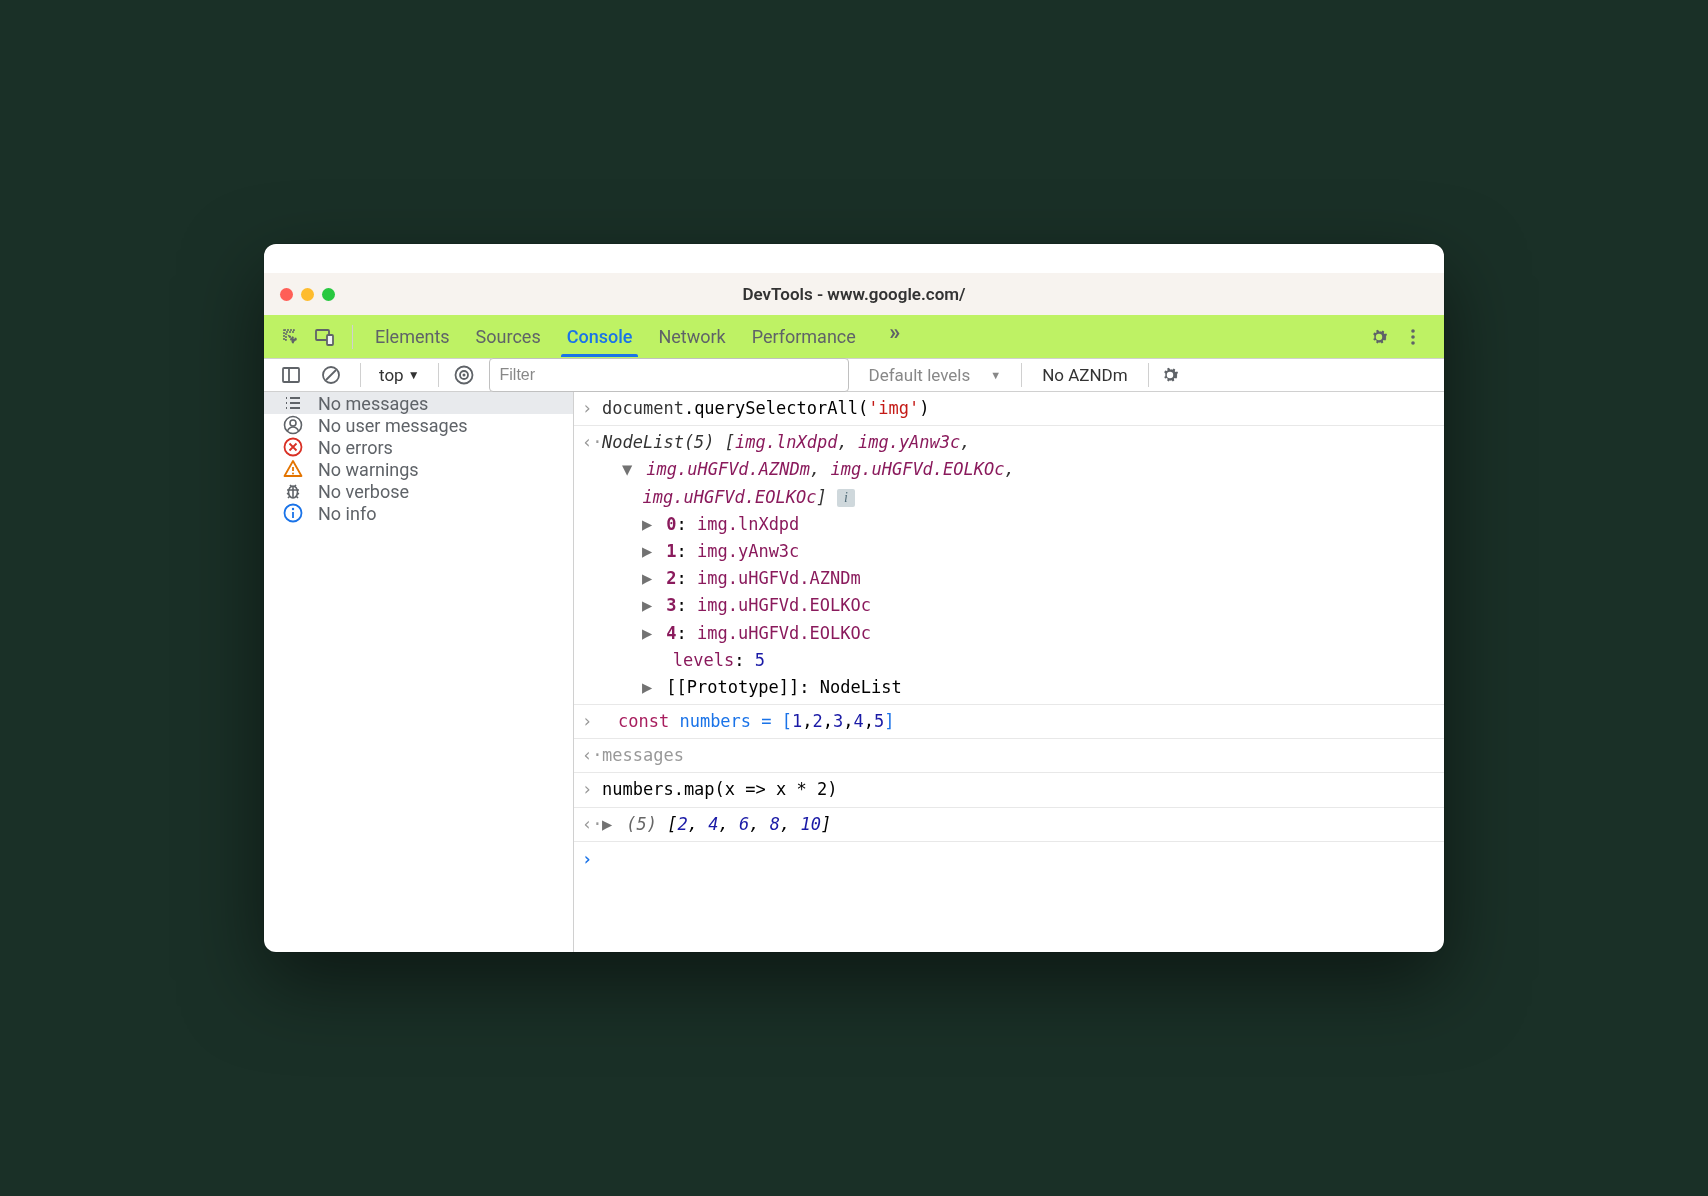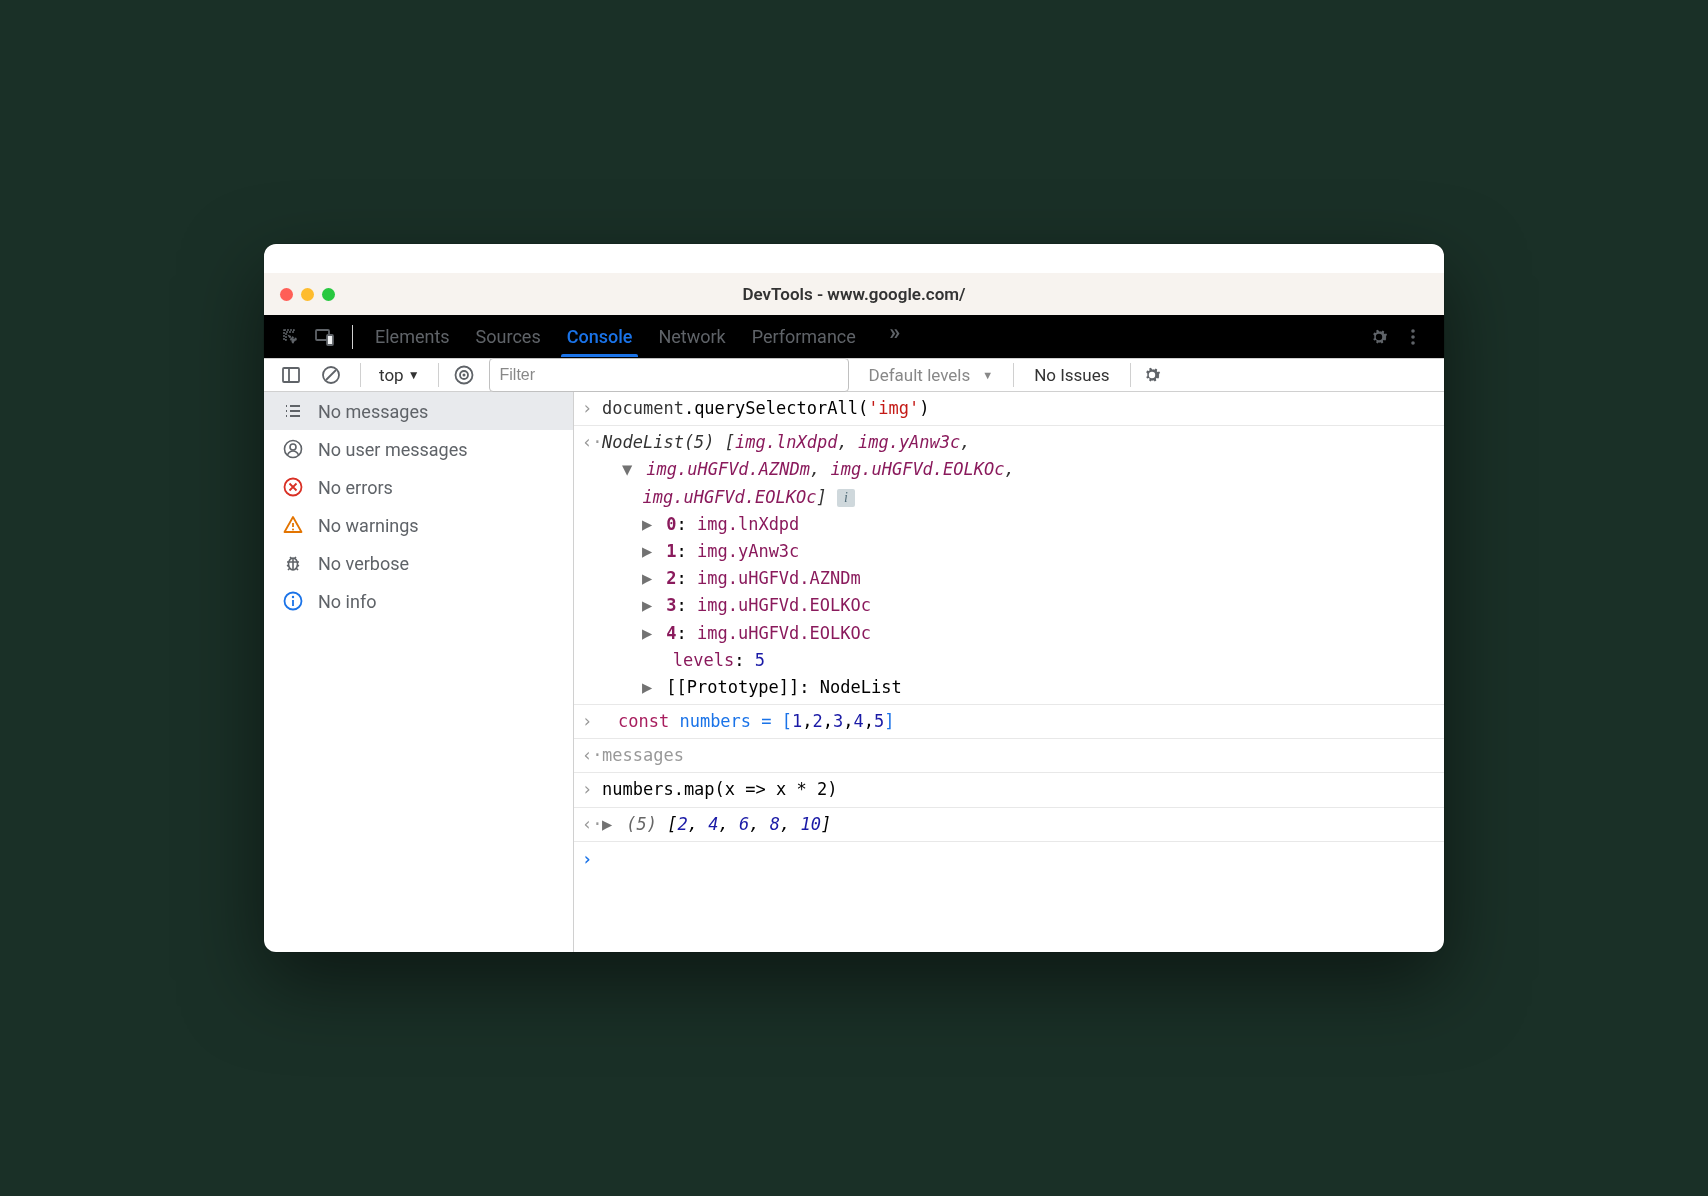--- a/index.html
+++ b/index.html
@@ -35,21 +35,21 @@
 .tl-green { background: #28c840; }
 .window-title {
   position: absolute;
   left: 50%;
   transform: translateX(-50%);
   font-size: 17px;
   font-weight: 600;
   color: #333;
 }
 .main-toolbar {
-  background: #000000;
+  background: #bef264;
   height: 44px;
   display: flex;
   align-items: center;
   border-bottom: 1px solid #d0d0d0;
   padding: 0 12px;
 }
 .tb-icon {
   width: 30px;
   height: 30px;
   display: flex;
@@ -107,35 +107,35 @@
   padding: 16px 10px;
   font-size: 16px;
   color: #333;
 }
 .filter-input::placeholder { color: #888; }
 .levels {
   font-size: 17px;
   color: #888;
   display: flex;
   align-items: center;
-  gap: 12px;
+  gap: 20px;
   padding: 0 14px;
   cursor: pointer;
 }
 .issues { font-size: 17px; color: #333; padding: 0 14px; }
 .content { display: flex; min-height: 560px; }
 .sidebar {
   width: 310px;
   border-right: 1px solid #d0d0d0;
 }
 .sb-item {
   display: flex;
   align-items: center;
   gap: 14px;
-  padding: 8px 18px;
+  padding: 0 18px;
   font-size: 18px;
   color: #5f6368;
   cursor: pointer;
 }
 .sb-item.sel { background: #e8eaed; }
 .sb-icon {
   width: 22px;
   height: 22px;
   display: flex;
   align-items: center;
@@ -270,21 +270,21 @@
           <circle cx="11" cy="11" r="8.5" fill="none" stroke="#5f6368" stroke-width="1.8"></circle>
           <circle cx="11" cy="11" r="1.5" fill="#5f6368"></circle>
         </svg>
     </div>
     <input class="filter-input" placeholder="Filter" style="">
     <div class="levels">
       <span>Default levels</span>
       <span style="font-size:11px">▼</span>
     </div>
     <div style="width:1px;height:24px;background:#d0d0d0"></div>
-    <div class="issues">No Issues</div>
+    <div class="issues">No AZNDm</div>
     <div style="width:1px;height:24px;background:#d0d0d0"></div>
     <div class="tb-icon">
       <svg width="22" height="22" viewBox="0 0 24 24">
           <path fill="#5f6368" d="M19.4 13l.6-1-.6-1 1.5-1.2-1-1.7-1.9.5-.8-.8.5-1.9-1.7-1-1.2 1.5-1-.6-1 .6L10.6 4l-1.7 1 .5 1.9-.8.8-1.9-.5-1 1.7L7.2 11l-.6 1 .6 1-1.5 1.2 1 1.7 1.9-.5.8.8-.5 1.9 1.7 1 1.2-1.5 1 .6 1-.6 1.2 1.5 1.7-1-.5-1.9.8-.8 1.9.5 1-1.7L19.4 13zM12 15.5A3.5 3.5 0 1112 8.5a3.5 3.5 0 010 7z"></path>
         </svg>
     </div>
   </div>
 
   <div class="content">
 

